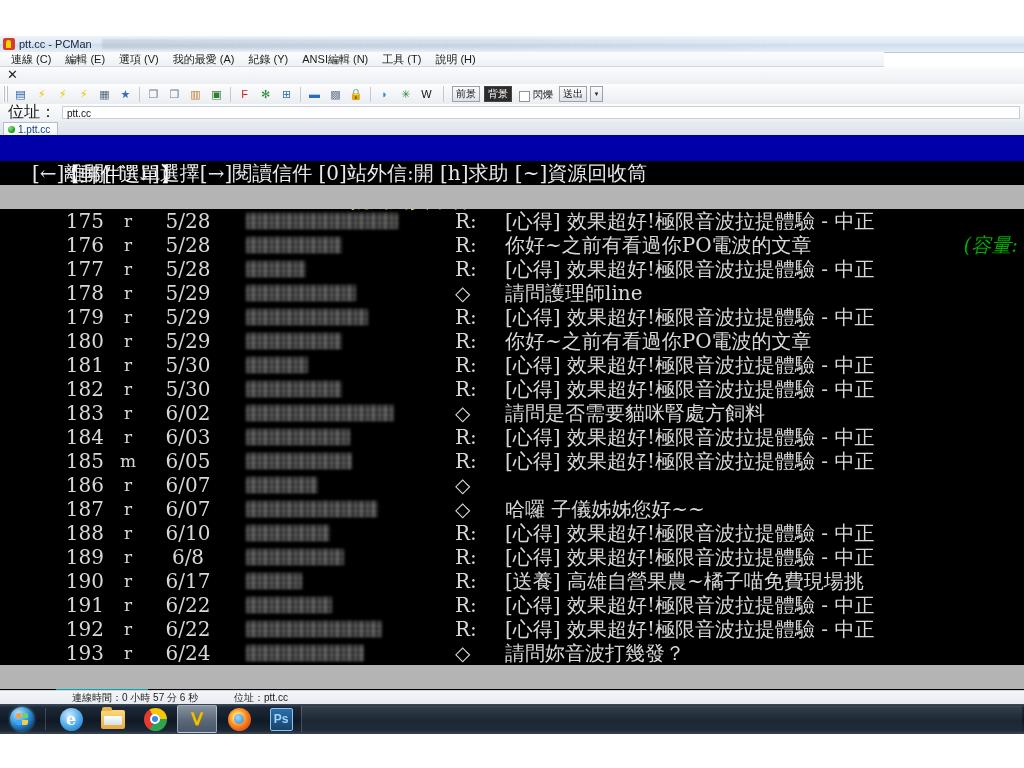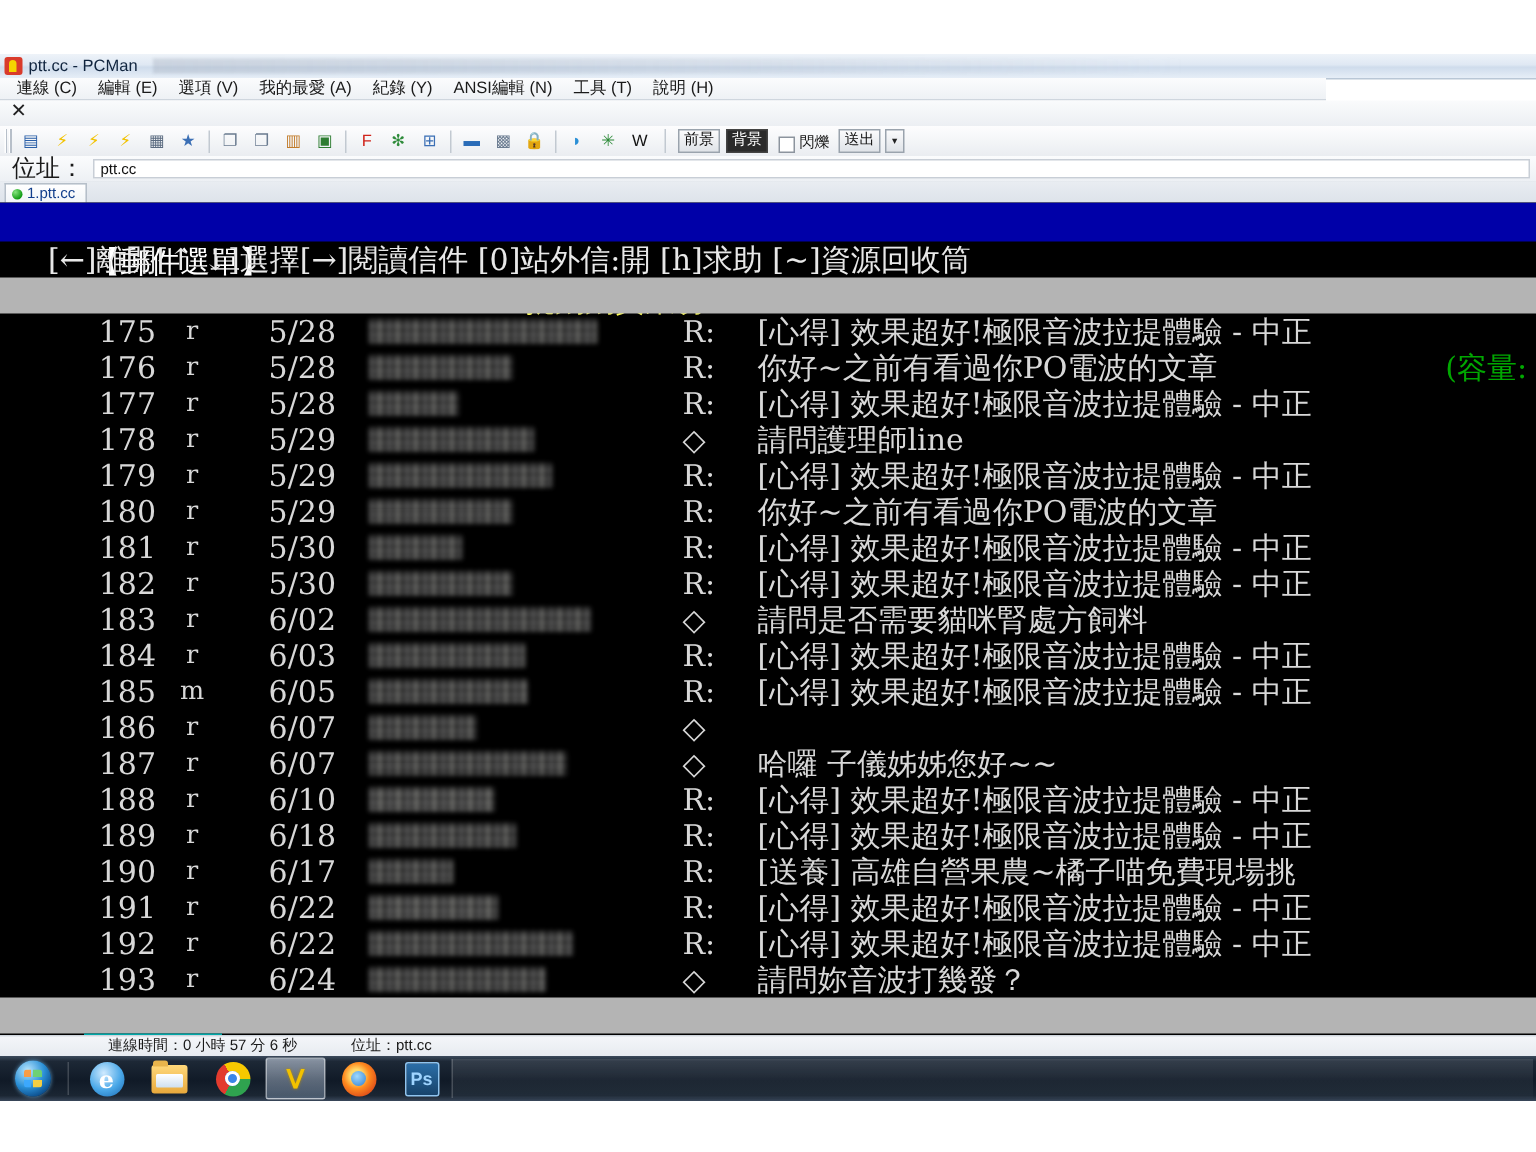--- a/index.html
+++ b/index.html
@@ -143,21 +143,21 @@
   .hdr-cols .cap{color:#00a800;}
 
   .rows{position:absolute;left:0;top:74px;width:1024px;}
   .row{
     position:relative;height:24px;line-height:24px;white-space:nowrap;
     font-size:20px;color:#d8d8d8;
   }
   .row .num{position:absolute;left:48px;width:56px;text-align:right;
     font-family:"DejaVu Serif",serif;}
   .row .flg{position:absolute;left:120px;width:16px;text-align:center;font-size:17px;}
-  .row .dat{position:absolute;left:152px;width:72px;text-align:right;}
+  .row .dat{position:absolute;left:152px;width:72px;text-align:center;}
   .row .aut{position:absolute;left:246px;height:16px;top:4px;border-radius:1px;}
   .row .mk{position:absolute;left:455px;width:36px;text-align:left;}
   .row .sub{position:absolute;left:505px;right:0;overflow:hidden;text-overflow:clip;}
   .cursordot{
     position:absolute;left:18px;top:5px;width:21px;height:15px;border-radius:50%;
     background:#e0e0e0;
   }
 
   .botbar{
     position:absolute;left:0;bottom:1px;width:1024px;height:24px;line-height:24px;
@@ -326,21 +326,21 @@
 
     <div class="bbsline hdr-title">
       <span>【郵件選單】</span>
       <span class="mid" style="margin-left:290px;">批踢踢實業坊</span>
     </div>
 
     <div class="bbsline hdr-nav">[←]離開[↑ ↓]選擇[→]閱讀信件 [0]站外信:開 [h]求助 [~]資源回收筒</div>
 
     <div class="bbsline hdr-cols">
       <span>編號    日 期 作 者          信 件 標 題</span>
-      <span class="cap" style="float:right;margin-right:6px;">(容量:</span>
+      <span class="cap" style="float:right;margin-right:6px;font-style:italic;">(容量:</span>
     </div>
 
     <div class="rows" id="bbsrows">
         <div class="row">
           <span class="num">175</span>
           <span class="flg">r</span>
           <span class="dat">5/28</span>
           <span class="aut blur" style="width: 152px;"></span>
           <span class="mk">R:</span>
           <span class="sub">[心得] 效果超好!極限音波拉提體驗 - 中正</span>
@@ -444,21 +444,21 @@
           <span class="num">188</span>
           <span class="flg">r</span>
           <span class="dat">6/10</span>
           <span class="aut blur" style="width: 84px;"></span>
           <span class="mk">R:</span>
           <span class="sub">[心得] 效果超好!極限音波拉提體驗 - 中正</span>
         </div>
         <div class="row">
           <span class="num">189</span>
           <span class="flg">r</span>
-          <span class="dat">6/18</span>
+          <span class="dat">6/8</span>
           <span class="aut blur" style="width: 98px;"></span>
           <span class="mk">R:</span>
           <span class="sub">[心得] 效果超好!極限音波拉提體驗 - 中正</span>
         </div>
         <div class="row">
           <span class="num">190</span>
           <span class="flg">r</span>
           <span class="dat">6/17</span>
           <span class="aut blur" style="width: 56px;"></span>
           <span class="mk">R:</span>

